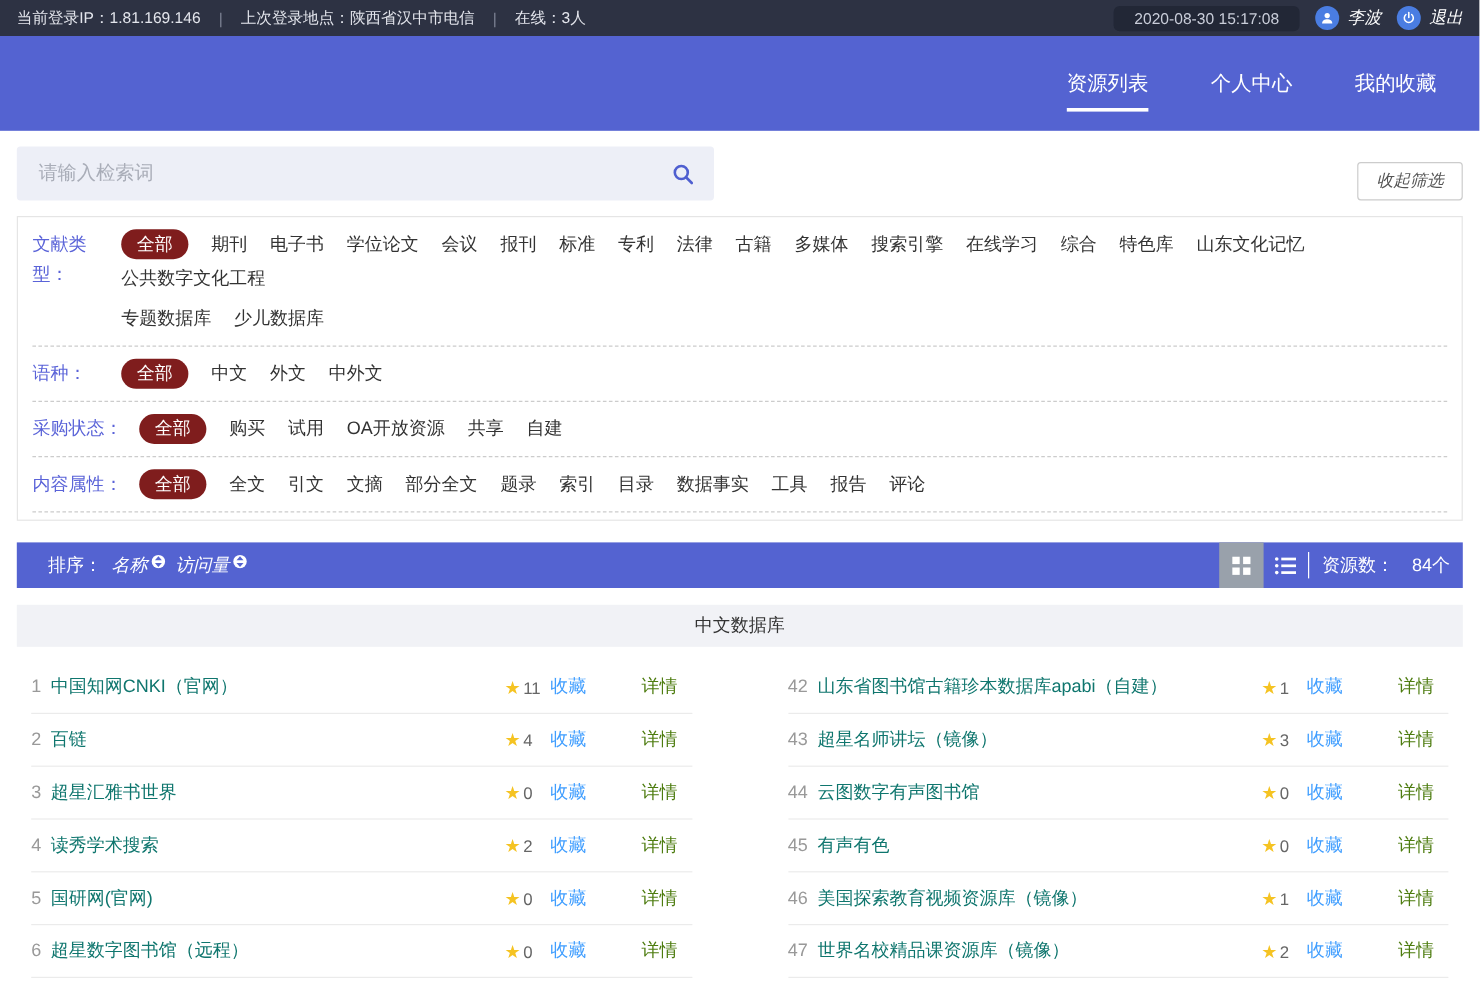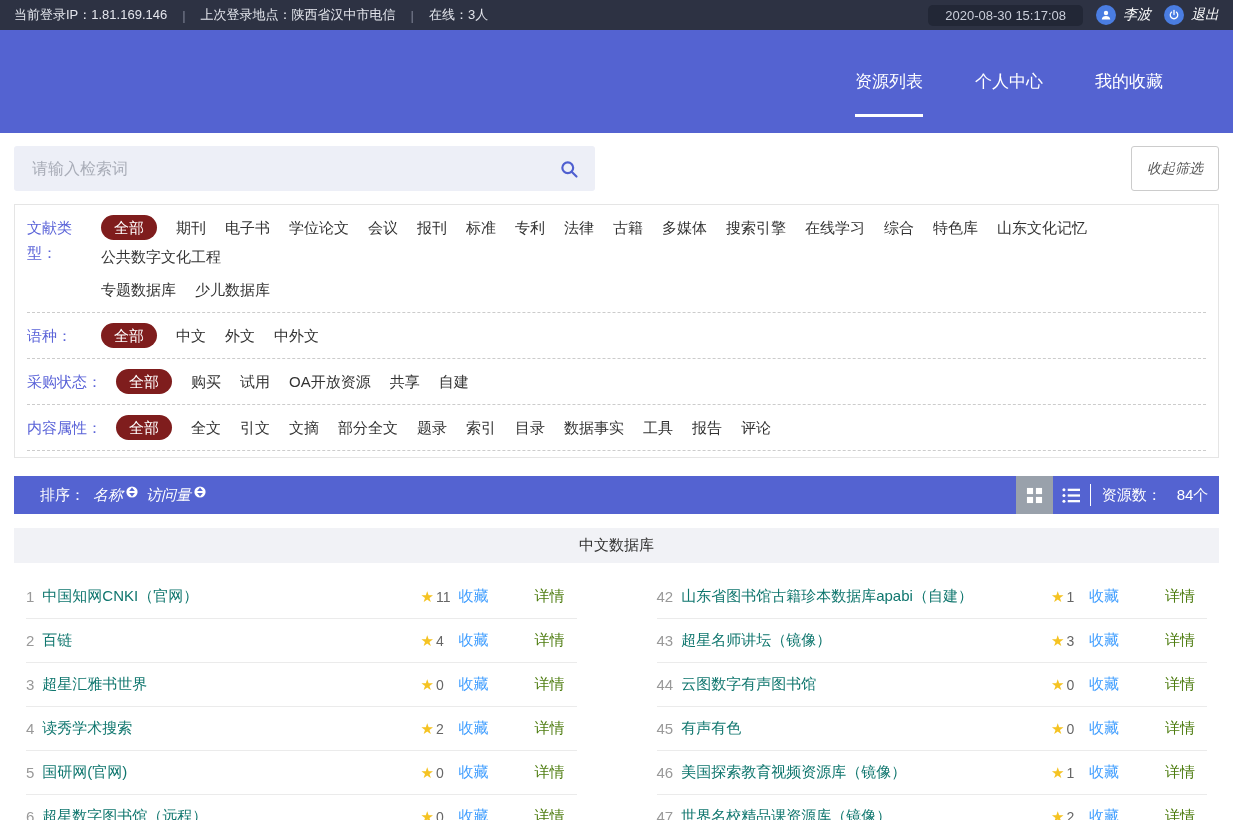--- a/index.html
+++ b/index.html
@@ -16,31 +16,31 @@
   .topbar-sep { color:#7d8294; }
   .topbar-right { margin-left:auto; display:flex; align-items:center; gap:13px; }
   .time-pill { background:#222736; border-radius:5px; padding:3px 17px; color:#c9cdd9; }
   .circle-icon { width:20px; height:20px; border-radius:50%; background:#4a7de2;
     display:flex; align-items:center; justify-content:center; flex-shrink:0; }
   .circle-icon svg { width:12px; height:12px; }
   .user-name, .logout-label { font-style:italic; font-size:14px; color:#fff; }
   .user-group, .logout-group { display:flex; align-items:center; gap:7px; cursor:pointer; }
   
   .header {
-    height:103px; background:#5463d1; display:flex; justify-content:flex-end;
-    align-items:stretch; padding-right:70px; gap:52px;
+    height:79px; background:#5463d1; display:flex; justify-content:flex-end;
+    align-items:stretch; padding-right:36px; gap:52px;
   }
   .nav-item { display:flex; align-items:center; position:relative; cursor:pointer; }
   .nav-label { color:#fff; font-size:17px; }
   .nav-item.active::after {
     content:""; position:absolute; left:0; right:0; bottom:16px; height:3px; background:#fff;
   }
   
   .main { padding:13px 14px 0; }
-  .search-row { display:flex; justify-content:space-between; }
+  .search-row { display:flex; align-items:flex-end; justify-content:space-between; }
   .search-box {
     width:581px; height:45px; background:#edeff7; border-radius:3px;
     display:flex; align-items:center; padding:0 16px; box-sizing:border-box;
   }
   .search-input {
     flex:1; border:none; background:transparent; outline:none;
     font-size:16px; color:#333; font-family:inherit;
   }
   .search-input::placeholder { color:#a9adb8; }
   .search-icon { cursor:pointer; display:flex; }

